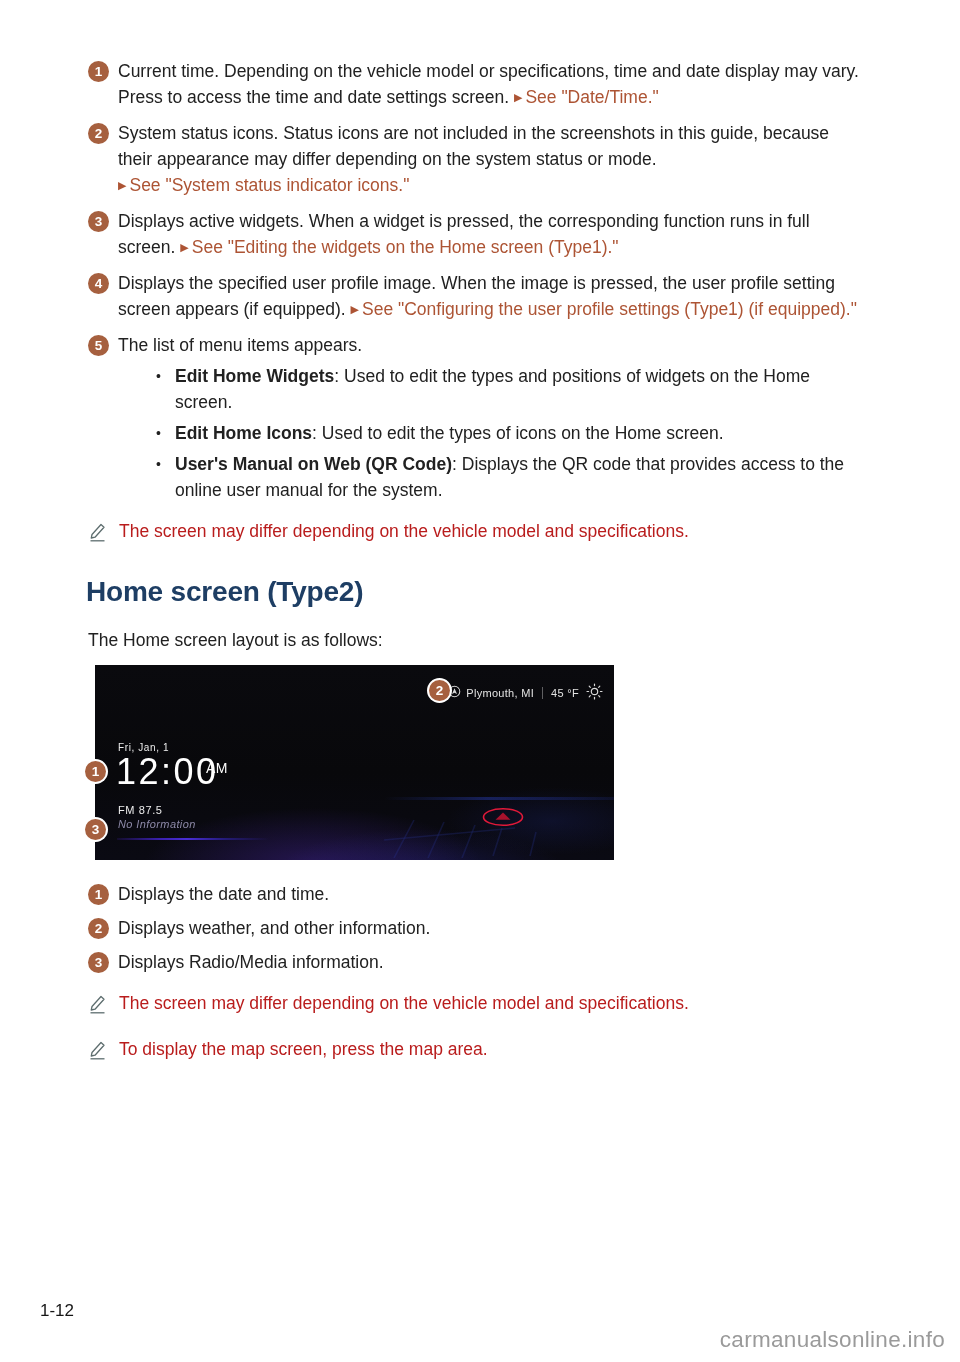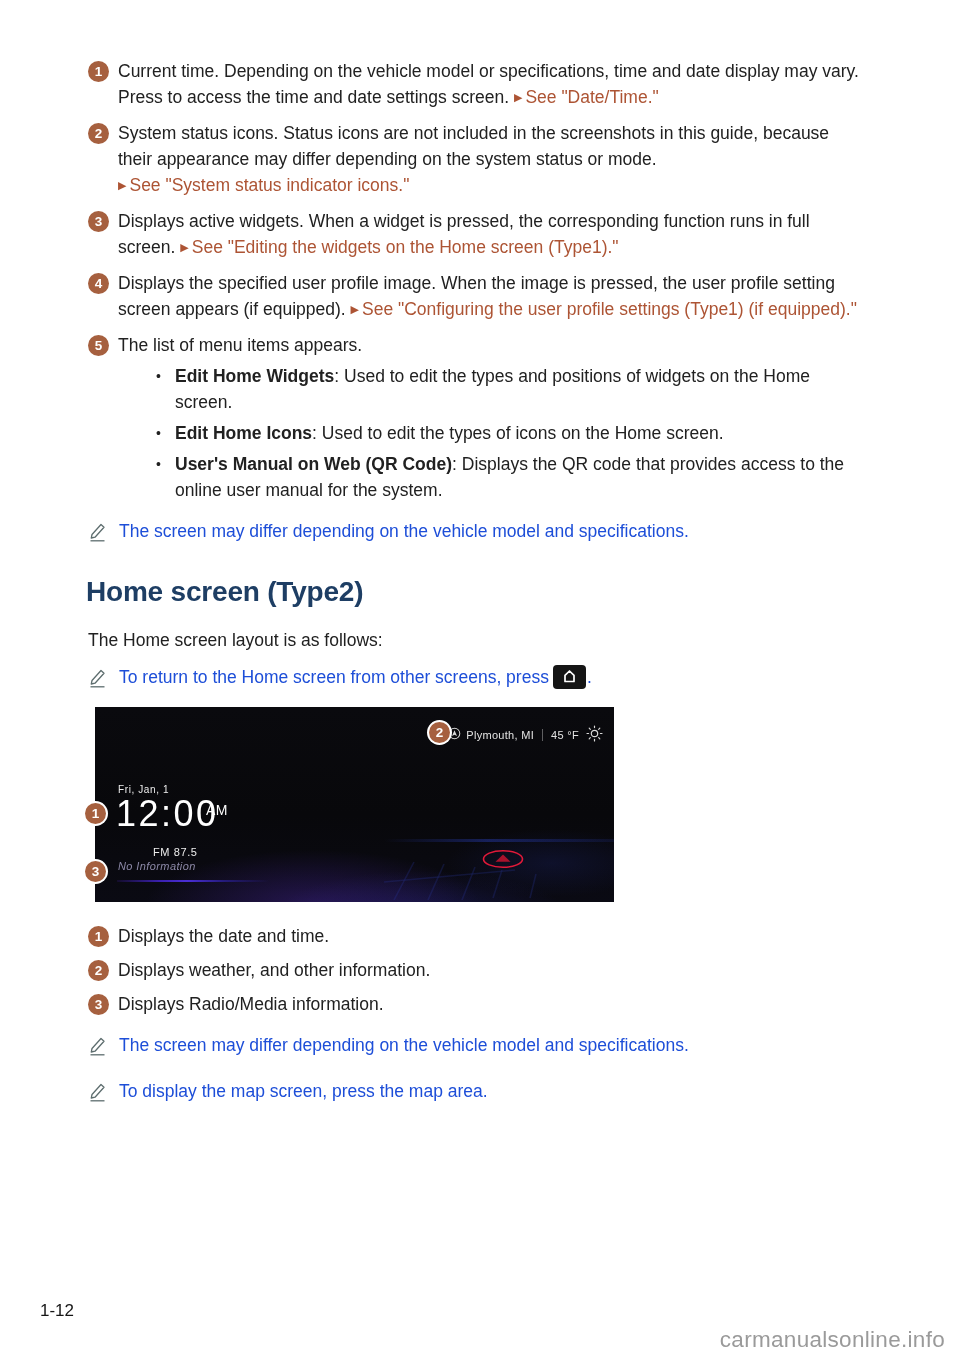--- a/index.html
+++ b/index.html
@@ -23,21 +23,21 @@
   .link.block { display:block; }
   .arrow { font-size:11px; margin-right:3px; position:relative; top:-2px; }
 
   
   .sublist { list-style:none; margin:3px 0 0 0; padding:0 0 0 38px; }
   .sublist li { display:flex; margin-top:5px; font-size:17.5px; line-height:26px; }
   .dot { flex:0 0 19px; font-size:14px; }
   .bold { font-weight:bold;text-align:center; }
 
   
-  .note { display:flex; margin-top:15px; color:#1d4ed8; font-size:17.5px; line-height:26px; }
+  .note { display:flex; margin-top:15px; color:#b91c1c; font-size:17.5px; line-height:26px; }
   .note .nicon { flex:0 0 20px; margin-right:11px; margin-top:4px; }
 
   h1 {
     color:#1e3e64; font-size:28px; font-weight:bold;
     margin:27px 0 19px -2px; letter-spacing:-0.2px;
   }
   .intro { font-size:17.5px; line-height:26px; margin:0 0 11px 0; }
 
   .homekey {
     display:inline-block; width:33px; height:24px; background:#151515;
@@ -76,21 +76,21 @@
     color:#e3e3e3; font-size:11px; letter-spacing:0.3px;
   }
   .weather .wicon { margin-right:5px; display:block; }
   .wdiv { width:1px; height:12px; background:rgba(255,255,255,0.35); margin:0 8px; }
   .weather .sun { margin-left:7px; display:block; }
 
   .clock-date { position:absolute; left:23px; top:77px; font-size:10px; color:#ededed; letter-spacing:0.6px; }
   .clock-time { position:absolute; left:21px; top:86px; font-size:36px; font-weight:300; color:#ffffff; letter-spacing:2.5px; }
   .clock-ampm { position:absolute; left:111px; top:95px; font-size:14px; color:#fefefe; letter-spacing:0.5px; }
 
-  .radio-station { position:absolute; left:23px; top:139px; font-size:11px; color:#ededed; letter-spacing:0.6px;margin-left:35px; }
+  .radio-station { position:absolute; left:23px; top:139px; font-size:11px; color:#ededed; letter-spacing:0.6px; }
   .radio-status  { position:absolute; left:23px; top:153px; font-size:11px; color:#8d89a8; letter-spacing:0.4px;font-style:italic; }
   .radio-line {
     position:absolute; left:22px; top:173px; width:152px; height:2px;
     background:linear-gradient(90deg, rgba(48,22,120,0.25), #3a20ae 28%, #4a2ed6 46%, #251b7c 70%, rgba(12,12,46,0));
   }
   .swipe { position:absolute; left:386px; top:142px; }
 
   
   .bottom .item { margin-bottom:8px; }
 
@@ -158,33 +158,20 @@
             <line x1="2.5" y1="18.8" x2="16.5" y2="18.8"></line>
           </g>
         </svg>
     </span>
     <span>The screen may differ depending on the vehicle model and specifications.</span>
   </div>
 
   <h1>Home screen (Type2)</h1>
   <p class="intro">The Home screen layout is as follows:</p>
 
-  <div class="note" style="margin-top:10px">
-    <span class="nicon">
-      <svg width="19" height="20" viewBox="0 0 19 20">
-          <g fill="none" stroke="#5d6d6e" stroke-width="1.3" stroke-linejoin="round">
-            <path d="M4 12.5 L13 2.5 L16 5.2 L7 15.2 L3.3 16 Z"></path>
-            <line x1="2.5" y1="18.8" x2="16.5" y2="18.8"></line>
-          </g>
-        </svg>
-    </span>
-    <span><span>To return to the Home screen from other screens, press</span><span class="homekey"><svg width="33" height="24" viewBox="0 0 33 24">
-            <path d="M12 16.5 V10.3 L16.5 6 L21 10.3 V16.5 Z" fill="none" stroke="#ffffff" stroke-width="1.7" stroke-linejoin="round"></path>
-          </svg></span><span>.</span></span>
-  </div>
 
   <div class="shot">
     <div class="shot-bg">
       <div class="streak"></div>
       <svg class="maplines" width="230" height="62" viewBox="0 0 230 62">
         <g stroke="rgba(42,58,165,0.45)" stroke-width="1.6" fill="none">
           <path d="M14 60 L34 22"></path>
             <path d="M48 60 L64 24"></path>
             <path d="M82 60 L95 27"></path>
             <path d="M113 58 L122 30"></path>

